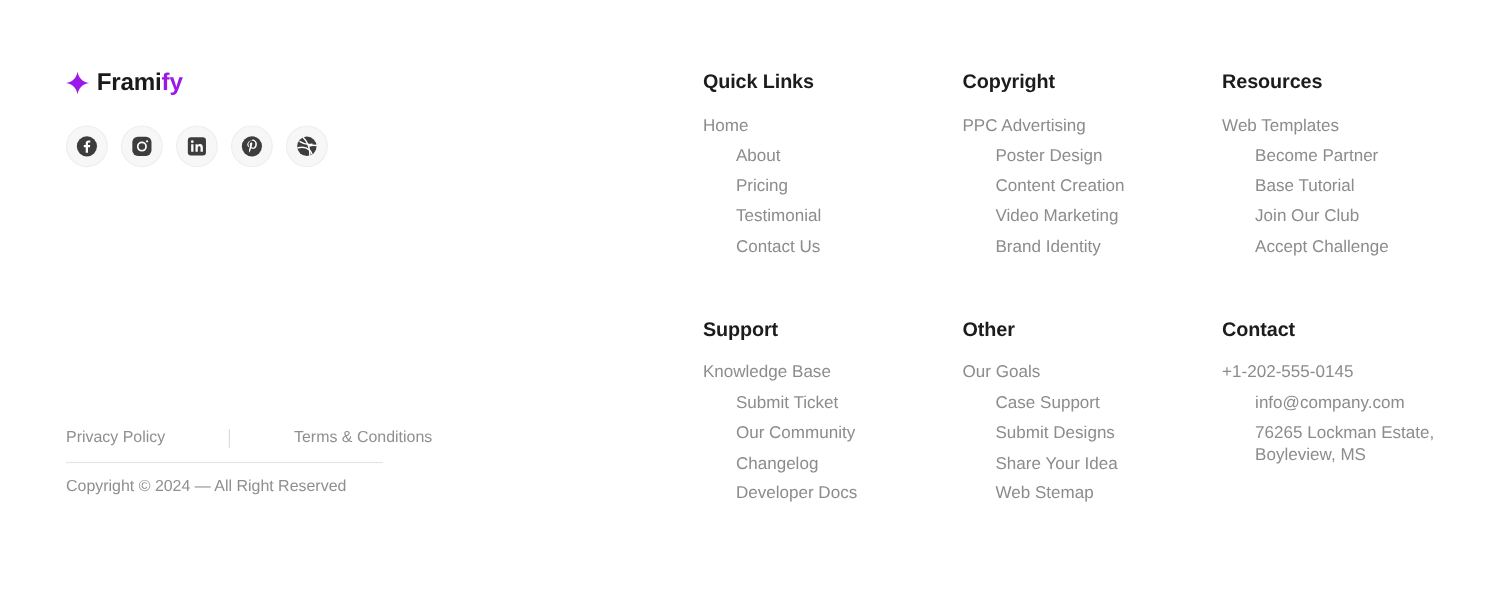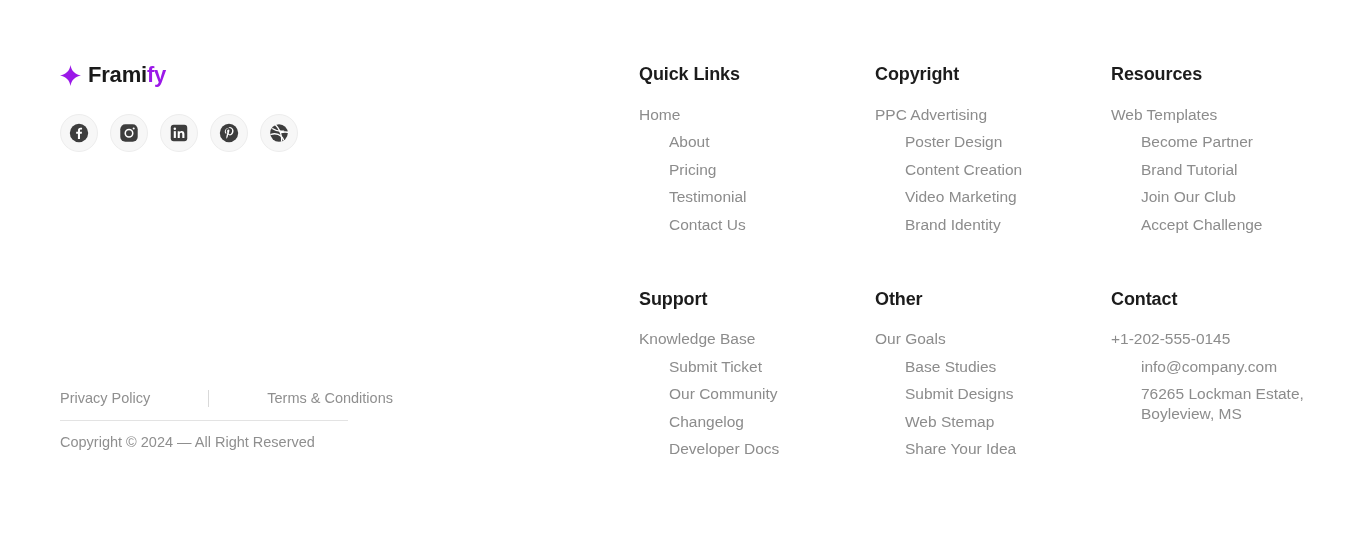--- a/index.html
+++ b/index.html
@@ -259,21 +259,21 @@
           <li><a>Video Marketing</a></li>
           <li><a>Brand Identity</a></li>
         </ul>
       </div>
 
       <div class="col">
         <div class="col-title">Resources</div>
         <ul class="col-list">
           <li><a>Web Templates</a></li>
           <li><a>Become Partner</a></li>
-          <li><a>Brand Tutorial</a></li>
+          <li><a>Base Tutorial</a></li>
           <li><a>Join Our Club</a></li>
           <li><a>Accept Challenge</a></li>
         </ul>
       </div>
 
     </div>
 
     <div class="col-row">
 
       <div class="col">
@@ -284,24 +284,24 @@
           <li><a>Our Community</a></li>
           <li><a>Changelog</a></li>
           <li><a>Developer Docs</a></li>
         </ul>
       </div>
 
       <div class="col">
         <div class="col-title">Other</div>
         <ul class="col-list">
           <li><a>Our Goals</a></li>
-          <li><a>Base Studies</a></li>
+          <li><a>Case Support</a></li>
           <li><a>Submit Designs</a></li>
+          <li><a>Share Your Idea</a></li>
           <li><a>Web Stemap</a></li>
-          <li><a>Share Your Idea</a></li>
         </ul>
       </div>
 
       <div class="col">
         <div class="col-title">Contact</div>
         <ul class="col-list">
           <li><a>+1-202-555-0145</a></li>
           <li><a>info@company.com</a></li>
           <li class="multiline"><span>76265 Lockman Estate, Boyleview, MS</span></li>
         </ul>

